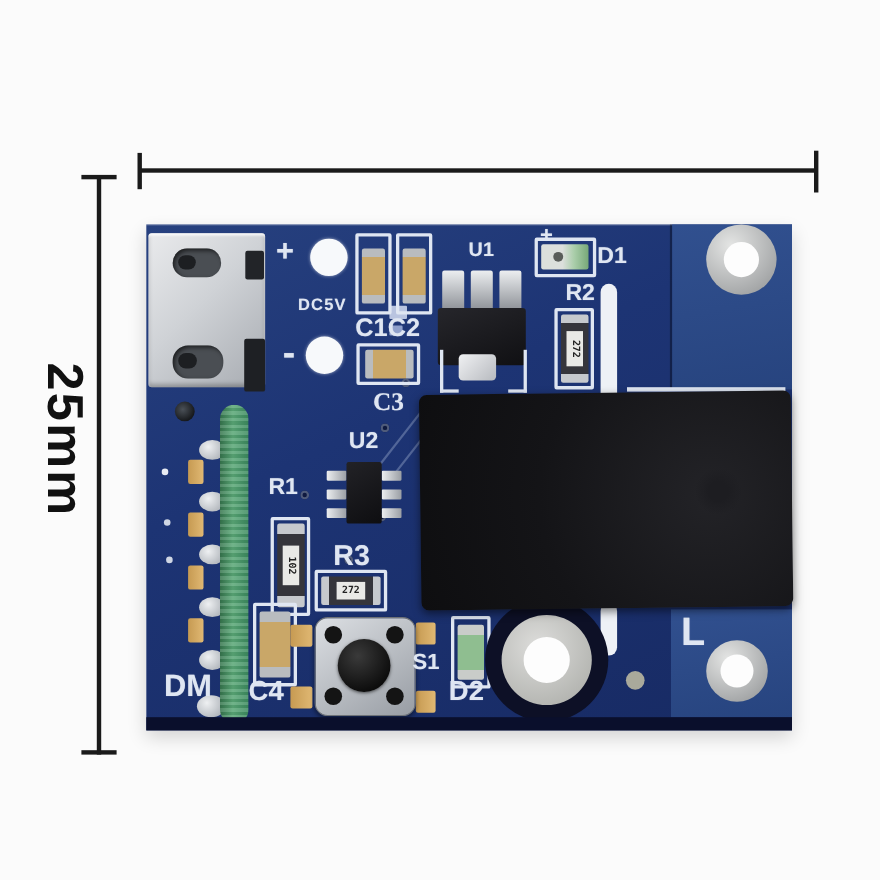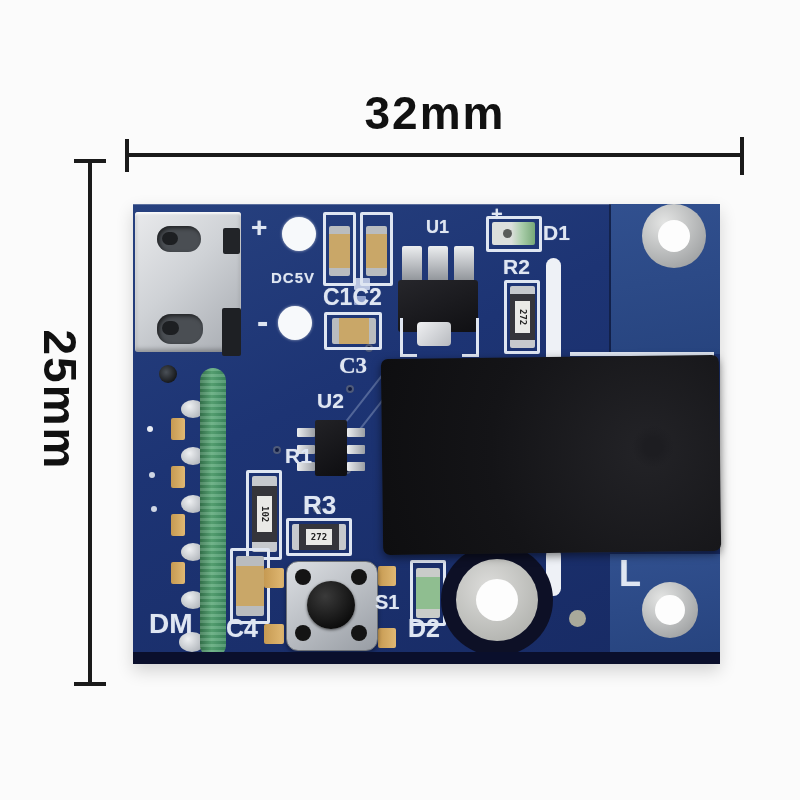--- a/index.html
+++ b/index.html
@@ -33,21 +33,20 @@
   .blob{position:absolute;background:radial-gradient(circle at 35% 35%,#eef0f2,#9aa0a7);border-radius:50%;}
   .goldpad{position:absolute;background:linear-gradient(90deg,#c69a52,#e0b873);border-radius:2px;}
   .trace{position:absolute;width:2px;background:rgba(205,218,240,.30);}
   .corner-dot{position:absolute;width:16px;height:16px;border-radius:50%;background:#141414;}
 </style>
 </head>
 <body>
 
 <div class="stage">
 
-  <div class="abs dim-text" style="left:285px;top:86px;width:300px;text-align:center;">32mm</div>
   <div class="abs dim-ink" style="left:127px;top:153px;width:615px;height:4px;"></div>
   <div class="abs dim-ink" style="left:125px;top:139px;width:4px;height:33px;"></div>
   <div class="abs dim-ink" style="left:740px;top:137px;width:4px;height:38px;"></div>
 
   <div class="abs dim-text" style="left:60px;top:400px;transform:translate(-50%,-50%) rotate(90deg);white-space:nowrap;">25mm</div>
   <div class="abs dim-ink" style="left:88px;top:161px;width:4px;height:525px;"></div>
   <div class="abs dim-ink" style="left:74px;top:159px;width:32px;height:4px;"></div>
   <div class="abs dim-ink" style="left:74px;top:682px;width:32px;height:4px;"></div>
 
   <div class="pcb">
@@ -120,21 +119,21 @@
          background:linear-gradient(135deg,#f0f1f3,#b7babf);"></div>
 
     <div class="silk" style="left:358px;top:0px;font-size:20px;">+</div>
     <div class="outline" style="left:353px;top:12px;width:56px;height:36px;"></div>
     <div class="abs" style="left:359px;top:18px;width:43px;height:23px;border-radius:2px;
          background:linear-gradient(90deg,#dcdfdc 0 45%,#a9cda9 70%,#77a878 100%);">
       <div class="abs" style="left:11px;top:7px;width:9px;height:9px;border-radius:50%;background:#5a5d5a;"></div>
     </div>
     <div class="silk" style="left:410px;top:18px;font-size:21px;">D1</div>
 
-    <div class="silk" style="left:370px;top:52px;font-size:21px;">R2</div>
+    <div class="silk" style="left:381px;top:52px;font-size:21px;">R2</div>
     <div class="outline" style="left:371px;top:76px;width:36px;height:74px;"></div>
     <div class="abs res-v" style="left:377px;top:82px;width:25px;height:62px;">
       <div class="res-mark" style="left:5px;top:15px;width:15px;height:32px;writing-mode:vertical-rl;">272</div>
     </div>
 
     <div class="slot" style="left:413px;top:54px;width:15px;height:106px;"></div>
     <div class="slot" style="left:413px;top:344px;width:15px;height:48px;"></div>
 
     <div class="ring" style="left:509px;top:0px;width:64px;height:64px;">
       <div class="abs" style="left:16px;top:16px;width:32px;height:32px;border-radius:50%;background:#fdfdfd;"></div>
@@ -143,21 +142,21 @@
     <div class="silk" style="left:184px;top:186px;font-size:21px;">U2</div>
     <div class="leg-h" style="left:164px;top:224px;width:18px;height:9px;"></div>
     <div class="leg-h" style="left:164px;top:241px;width:18px;height:9px;"></div>
     <div class="leg-h" style="left:164px;top:258px;width:18px;height:9px;"></div>
     <div class="leg-h" style="left:214px;top:224px;width:18px;height:9px;"></div>
     <div class="leg-h" style="left:214px;top:241px;width:18px;height:9px;"></div>
     <div class="leg-h" style="left:214px;top:258px;width:18px;height:9px;"></div>
     <div class="abs" style="left:182px;top:216px;width:32px;height:56px;border-radius:2px;
          background:linear-gradient(150deg,#222226,#0e0e11);"></div>
 
-    <div class="silk" style="left:111px;top:241px;font-size:21px;margin-left:41px;">R1</div>
+    <div class="silk" style="left:111px;top:228px;font-size:21px;">R1</div>
     <div class="outline" style="left:113px;top:266px;width:36px;height:90px;"></div>
     <div class="abs res-v" style="left:119px;top:272px;width:25px;height:76px;">
       <div class="res-mark" style="left:5px;top:20px;width:15px;height:36px;writing-mode:vertical-rl;">102</div>
     </div>
 
     <div class="silk" style="left:170px;top:288px;font-size:26px;">R3</div>
     <div class="outline" style="left:153px;top:314px;width:66px;height:38px;"></div>
     <div class="abs res-h" style="left:159px;top:320px;width:54px;height:26px;">
       <div class="res-mark" style="left:14px;top:5px;width:26px;height:16px;">272</div>
     </div>

